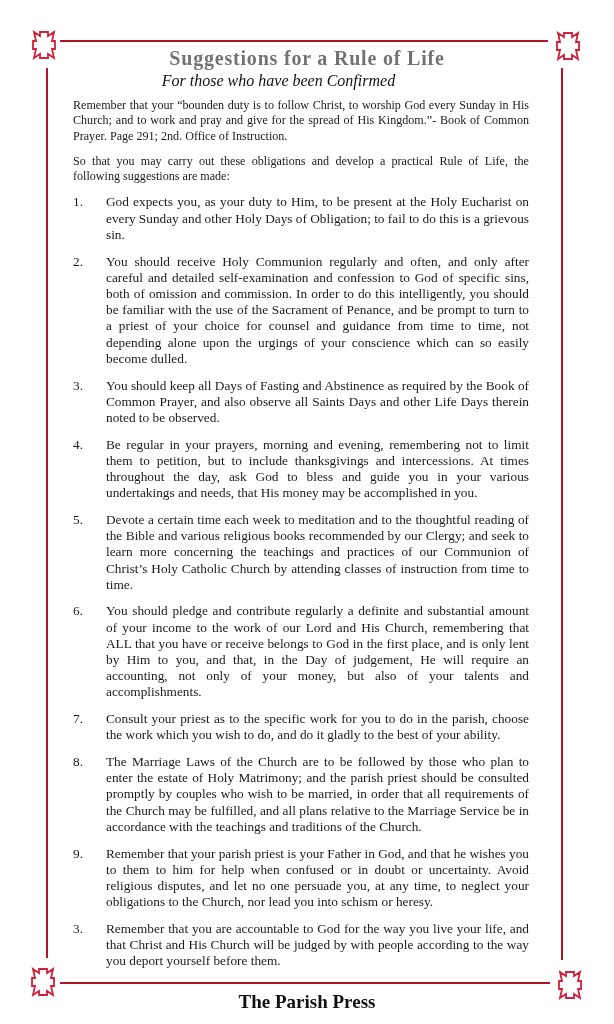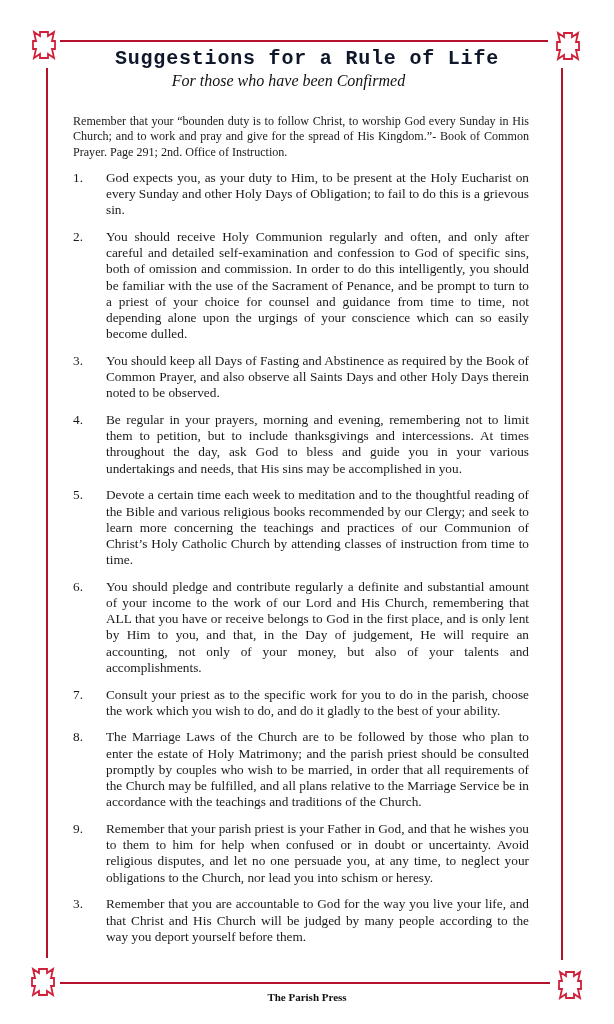--- a/index.html
+++ b/index.html
@@ -10,31 +10,31 @@
   .bottom-line { left: 60px; top: 982px; width: 490px; height: 2px; }
   .left-line { left: 46px; top: 68px; width: 2px; height: 890px; }
   .right-line { left: 561px; top: 68px; width: 2px; height: 892px; }
   .cross { position: absolute; width: 26px; height: 30px; }
   .cross svg { width: 100%; height: 100%; display: block; }
   .c-tl { left: 31px; top: 30px; }
   .c-tr { left: 555px; top: 31px; }
   .c-bl { left: 30px; top: 967px; }
   .c-br { left: 557px; top: 970px; }
   .title { position: absolute; left: 0; width: 614px; top: 47px; text-align: center;
-           font-family: Liberation Mono, monospace; font-weight: bold; font-size: 20px; letter-spacing: 0.8px; color: #0f172a; }
-  .subtitle { position: absolute; left: 10px; width: 557px; top: 72px; text-align: center;
+           font-family: Liberation Serif, serif; font-weight: bold; font-size: 20px; letter-spacing: 0.8px; color: #737373; }
+  .subtitle { position: absolute; left: 0; width: 557px; top: 72px; text-align: center;
               font-style: italic; font-size: 16px; color: #111; }
   .content { position: absolute; left: 73px; top: 98px; width: 456px; font-size: 12.1px; line-height: 15.3px; }
-  .intro { margin: 16px 0 10px 0; text-align: justify; }
+  .intro { margin: 0 0 10px 0; text-align: justify; }
   .rules { list-style: none; margin: 0; padding: 0; }
   .rule { display: flex; margin-bottom: 10.5px; font-size: 13.3px; line-height: 16.2px; }
   .rule-num { width: 33px; flex-shrink: 0; }
   .rule-text { flex: 1; text-align: justify; font-family: Liberation Serif, serif; }
   .footer { position: absolute; left: 0; width: 614px; top: 991px; text-align: center;
-            font-weight: bold; font-size: 11px; color: #111; }
+            font-weight: bold; font-size: 19px; color: #111; }
 </style>
 </head>
 <body>
 
 <div class="frame-line top-line"></div>
 <div class="frame-line bottom-line"></div>
 <div class="frame-line left-line"></div>
 <div class="frame-line right-line"></div>
 
 <div class="cross c-tl">
@@ -56,36 +56,37 @@
   <svg viewBox="0 0 26 30">
       <path d="M3 2 L9 6 L9 2 L17 2 L17 6 L23 2 L21 11 L24 11 L24 19 L21 19 L23 28 L17 24 L17 28 L9 28 L9 24 L3 28 L5 19 L2 19 L2 11 L5 11 Z" fill="none" stroke="#d0203a" stroke-width="1.8" stroke-linejoin="miter"></path>
     </svg>
 </div>
 
 <div class="title">Suggestions for a Rule of Life</div>
 <div class="subtitle">For those who have been Confirmed</div>
 
 <div class="content">
   <p class="intro">Remember that your “bounden duty is to follow Christ, to worship God every Sunday in His Church; and to work and pray and give for the spread of His Kingdom.”- Book of Common Prayer. Page 291; 2nd. Office of Instruction.</p>
+  <p class="intro">So that you may carry out these obligations and develop a practical Rule of Life, the following suggestions are made:</p>
   <ol class="rules">
     <li class="rule">
         <span class="rule-num">1.</span>
         <span class="rule-text">God expects you, as your duty to Him, to be present at the Holy Eucharist on every Sunday and other Holy Days of Obligation; to fail to do this is a grievous sin.</span>
       </li>
     <li class="rule">
         <span class="rule-num">2.</span>
         <span class="rule-text">You should receive Holy Communion regularly and often, and only after careful and detailed self-examination and confession to God of specific sins, both of omission and commission. In order to do this intelligently, you should be familiar with the use of the Sacrament of Penance, and be prompt to turn to a priest of your choice for counsel and guidance from time to time, not depending alone upon the urgings of your conscience which can so easily become dulled.</span>
       </li>
     <li class="rule">
         <span class="rule-num">3.</span>
-        <span class="rule-text">You should keep all Days of Fasting and Abstinence as required by the Book of Common Prayer, and also observe all Saints Days and other Holy Days therein noted to be observed.</span>
+        <span class="rule-text">You should keep all Days of Fasting and Abstinence as required by the Book of Common Prayer, and also observe all Saints Days and other Life Days therein noted to be observed.</span>
       </li>
     <li class="rule">
         <span class="rule-num">4.</span>
-        <span class="rule-text">Be regular in your prayers, morning and evening, remembering not to limit them to petition, but to include thanksgivings and intercessions. At times throughout the day, ask God to bless and guide you in your various undertakings and needs, that His sins may be accomplished in you.</span>
+        <span class="rule-text">Be regular in your prayers, morning and evening, remembering not to limit them to petition, but to include thanksgivings and intercessions. At times throughout the day, ask God to bless and guide you in your various undertakings and needs, that His money may be accomplished in you.</span>
       </li>
     <li class="rule">
         <span class="rule-num">5.</span>
         <span class="rule-text">Devote a certain time each week to meditation and to the thoughtful reading of the Bible and various religious books recommended by our Clergy; and seek to learn more concerning the teachings and practices of our Communion of Christ’s Holy Catholic Church by attending classes of instruction from time to time.</span>
       </li>
     <li class="rule">
         <span class="rule-num">6.</span>
         <span class="rule-text">You should pledge and contribute regularly a definite and substantial amount of your income to the work of our Lord and His Church, remembering that ALL that you have or receive belongs to God in the first place, and is only lent by Him to you, and that, in the Day of judgement, He will require an accounting, not only of your money, but also of your talents and accomplishments.</span>
       </li>
     <li class="rule">
@@ -95,18 +96,18 @@
     <li class="rule">
         <span class="rule-num">8.</span>
         <span class="rule-text">The Marriage Laws of the Church are to be followed by those who plan to enter the estate of Holy Matrimony; and the parish priest should be consulted promptly by couples who wish to be married, in order that all requirements of the Church may be fulfilled, and all plans relative to the Marriage Service be in accordance with the teachings and traditions of the Church.</span>
       </li>
     <li class="rule">
         <span class="rule-num">9.</span>
         <span class="rule-text">Remember that your parish priest is your Father in God, and that he wishes you to them to him for help when confused or in doubt or uncertainty. Avoid religious disputes, and let no one persuade you, at any time, to neglect your obligations to the Church, nor lead you into schism or heresy.</span>
       </li>
     <li class="rule">
         <span class="rule-num">3.</span>
-        <span class="rule-text">Remember that you are accountable to God for the way you live your life, and that Christ and His Church will be judged by many people according to the way you deport yourself before them.</span>
+        <span class="rule-text">Remember that you are accountable to God for the way you live your life, and that Christ and His Church will be judged by with people according to the way you deport yourself before them.</span>
       </li>
   </ol>
 </div>
 
 <div class="footer">The Parish Press</div>
 
 </body></html>

